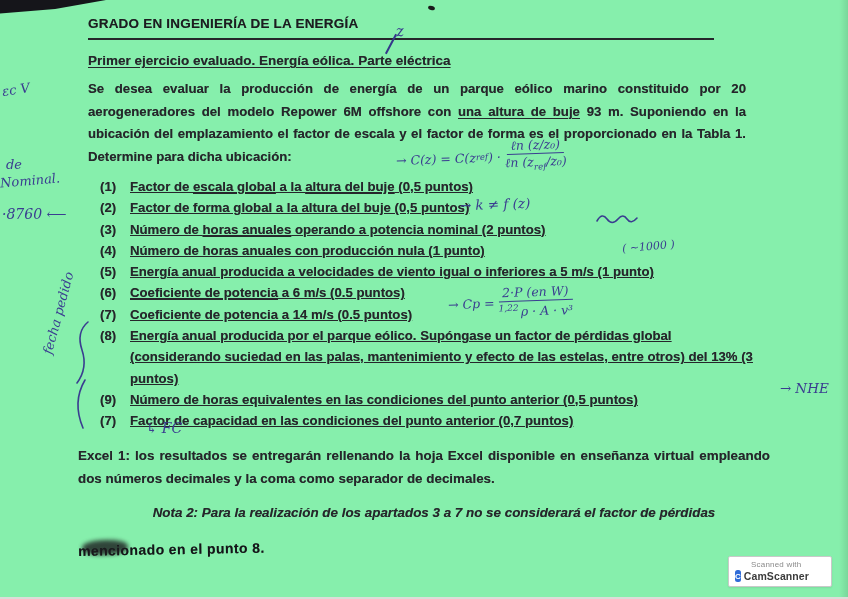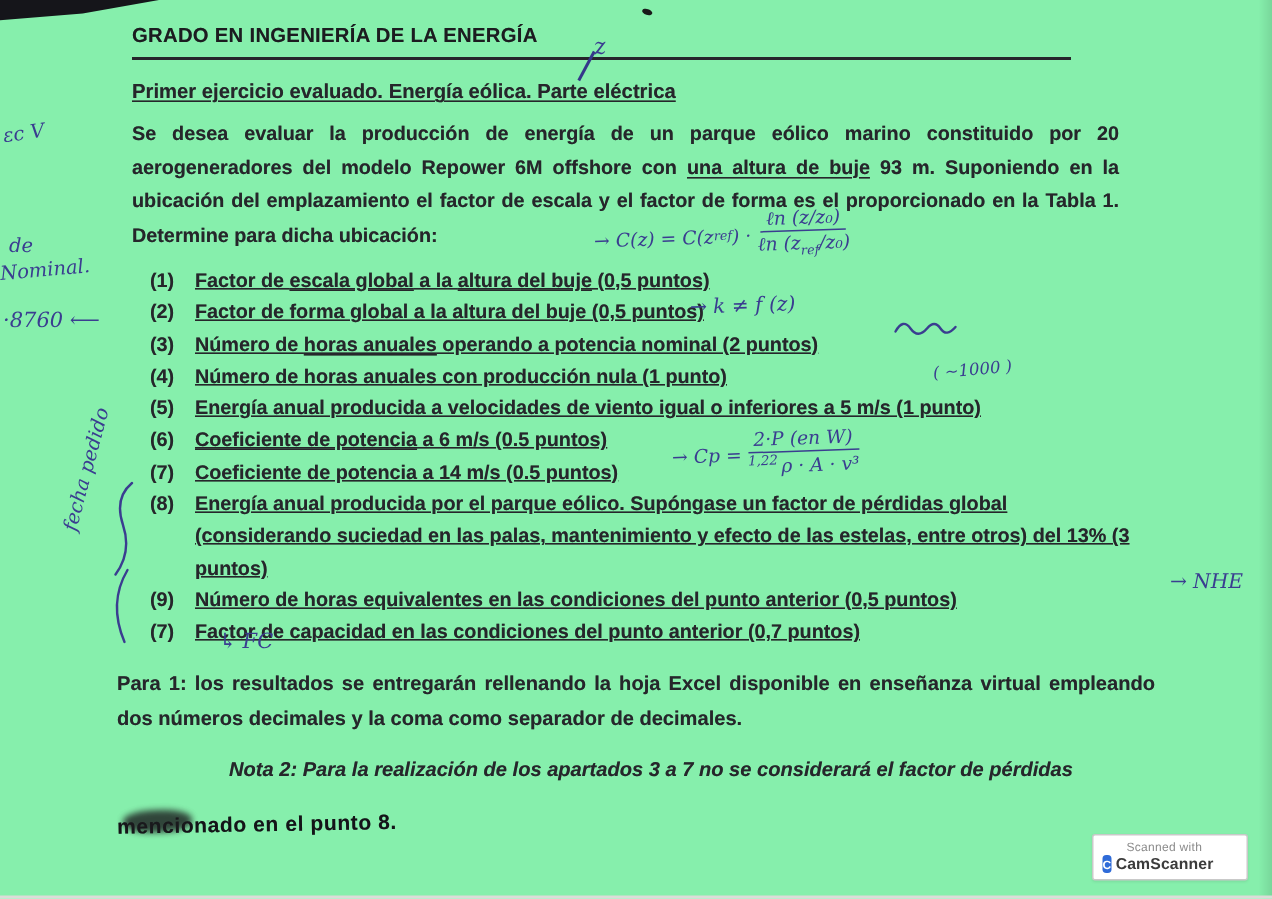--- a/index.html
+++ b/index.html
@@ -121,21 +121,21 @@
       <div class="item">
         <span class="num">(9)</span>
         <span class="itext"><span>Número de horas equivalentes en las condiciones del punto anterior (0,5 puntos)</span></span>
       </div>
       <div class="item">
         <span class="num">(7)</span>
         <span class="itext"><span>Factor de capacidad en las condiciones del punto anterior (0,7 puntos)</span></span>
       </div>
     </div>
 
-    <p class="nota"><span>Para 1:</span><span> los resultados se entregarán rellenando la hoja Excel disponible en enseñanza virtual empleando dos números decimales y la coma como separador de decimales.</span></p>
+    <p class="nota"><span>Excel 1:</span><span> los resultados se entregarán rellenando la hoja Excel disponible en enseñanza virtual empleando dos números decimales y la coma como separador de decimales.</span></p>
 
     <p class="nota n2"><span>Nota 2:</span><span> Para la realización de los apartados 3 a 7 no se considerará el factor de pérdidas</span></p>
 
     <p class="cut">mencionado en el punto 8.</p>
   </div>
 
   <div class="hw hw-z">z</div>
   <div class="hw-slash"></div>
 
   <div class="hw hw-cz">

